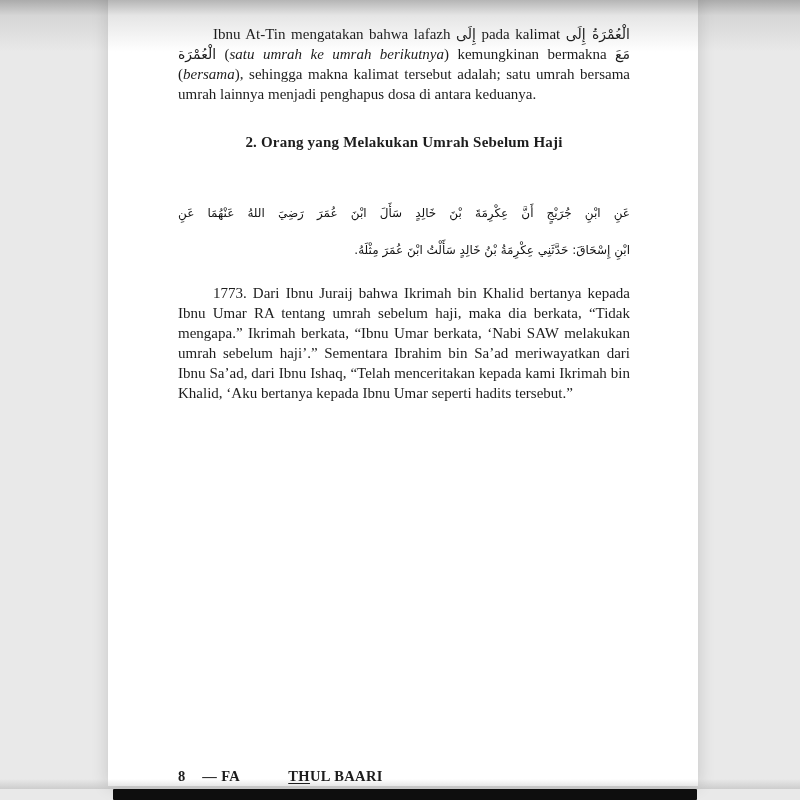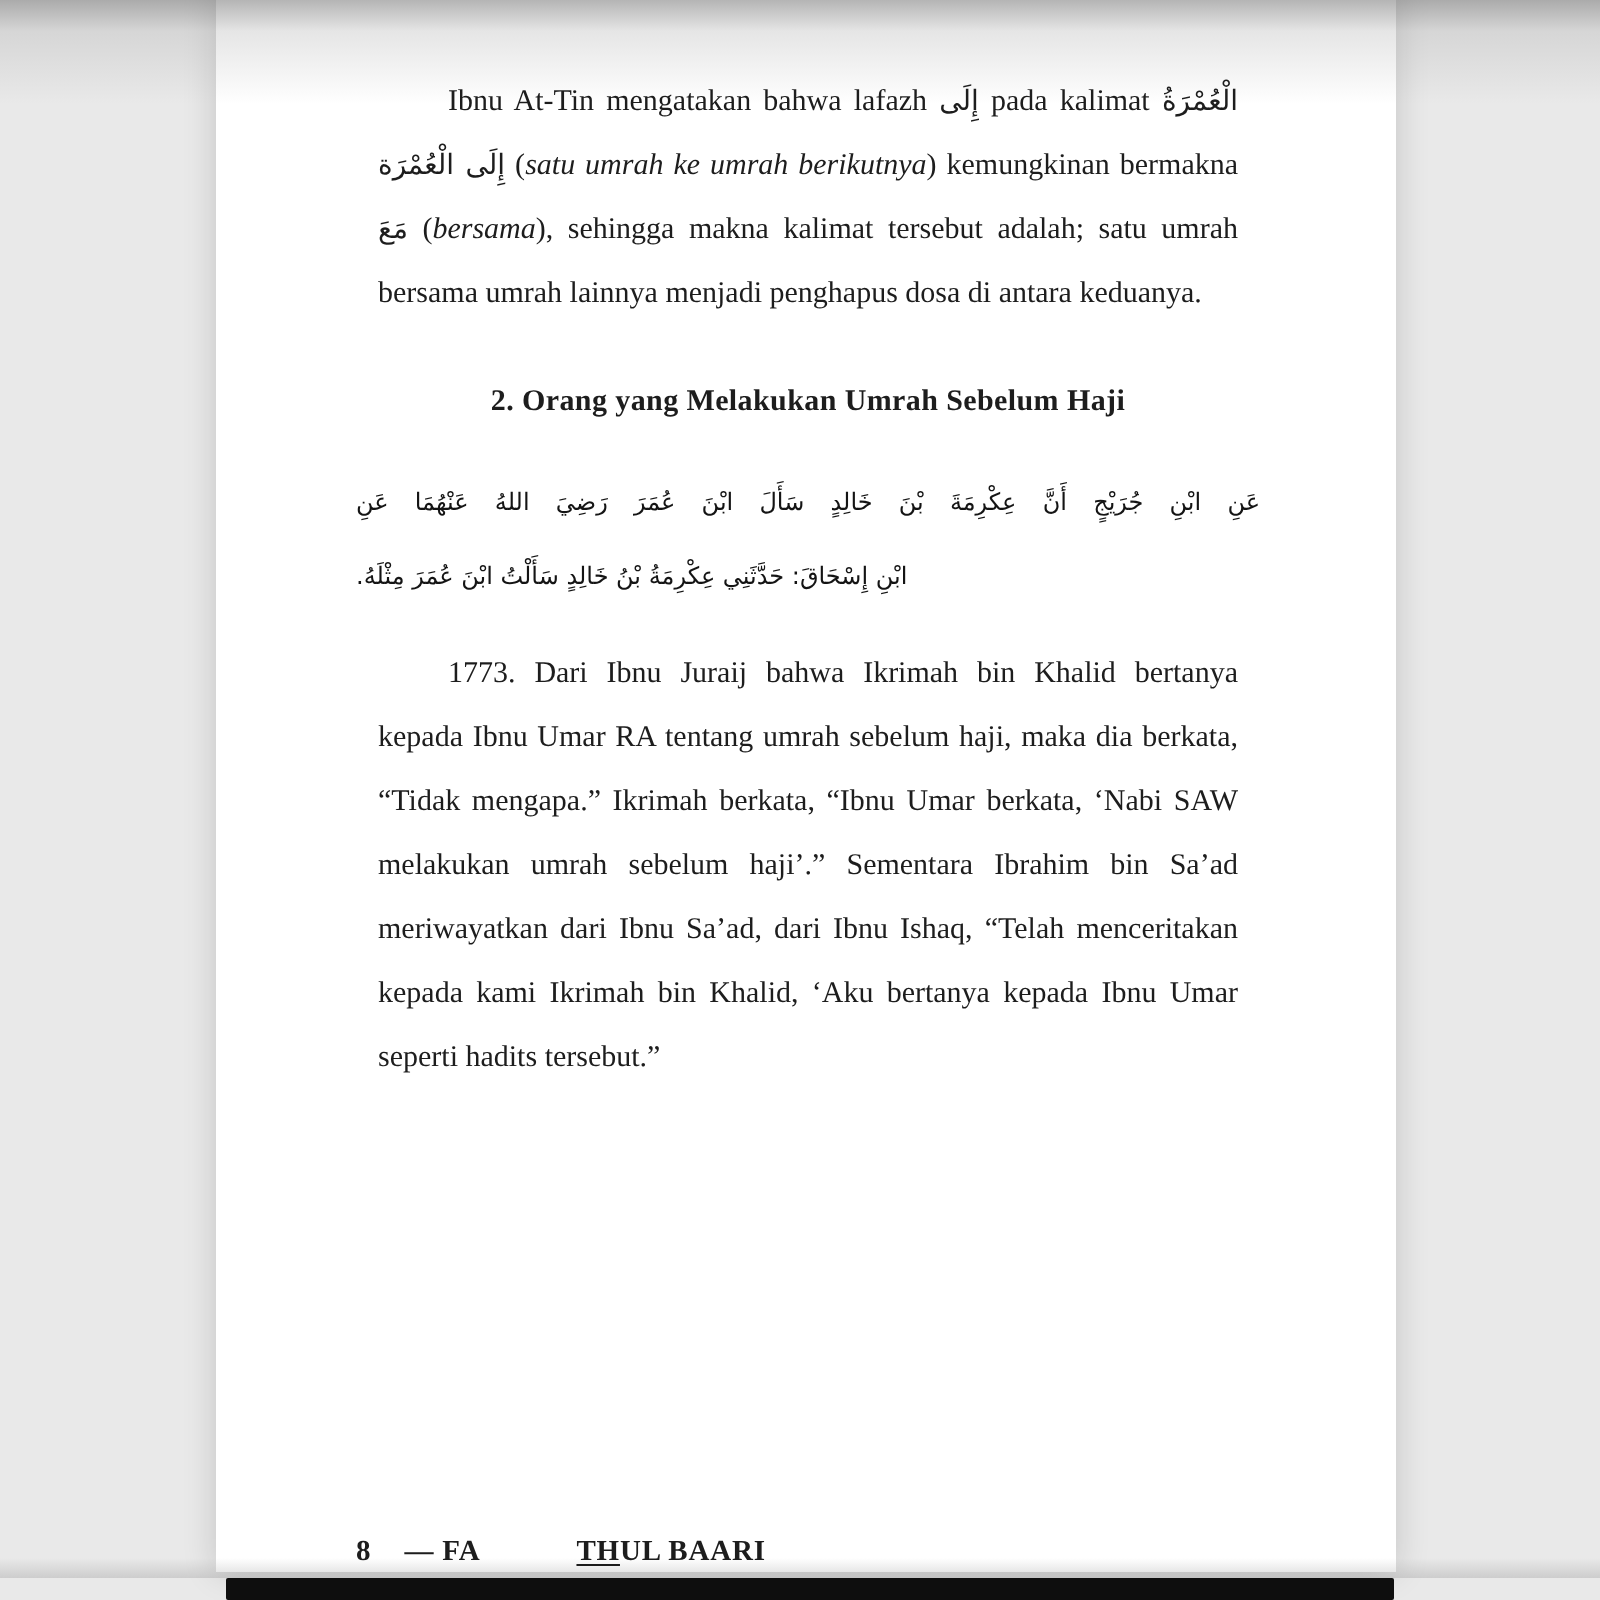--- a/index.html
+++ b/index.html
@@ -34,48 +34,48 @@
     background: var(--bar-bg, #0e0e0e);
     border-radius: 1px;
   }
   .content {
     position: absolute;
     left: 178px; top: 24px;
     width: 452px;
   }
   .body-text {
     font-size: 15px;
-    line-height: 32px;
+    line-height: 20px;
     text-align: justify;
-    margin: 11px;
+    margin: 0;
   }
   .indent { text-indent: 35px; }
   .para1 { margin-bottom: 10px; }
   .heading {
     font-size: 15px;
     font-weight: bold;
     text-align: center;
-    margin: 30px 0 23px 0;
+    margin: 30px 0 44px 0;
     letter-spacing: 0.2px;
   }
   .ar {
     font-family: "DejaVu Sans", sans-serif;
     font-size: 14px;
   }
   .it { font-style: italic; }
   .ul { text-decoration: underline; text-underline-offset: 2px; margin-left: 48px; }
   .arabic-block {
     direction: rtl;
     font-family: "DejaVu Sans", sans-serif;
     font-size: 12px;
     line-height: 37px;
     margin: 0 0 14px 0;
     color: #141414;
   }
-  .ar-line { text-align: left; }
+  .ar-line { text-align: right; }
   .ar-line.just { text-align: justify; text-align-last: justify; }
   .ar-line.gap { margin-top: 6px; }
   .footer {
     position: absolute;
     left: 178px; top: 768px;
     width: 452px;
     display: flex;
     align-items: baseline;
     gap: 17px;
     font-weight: bold;

